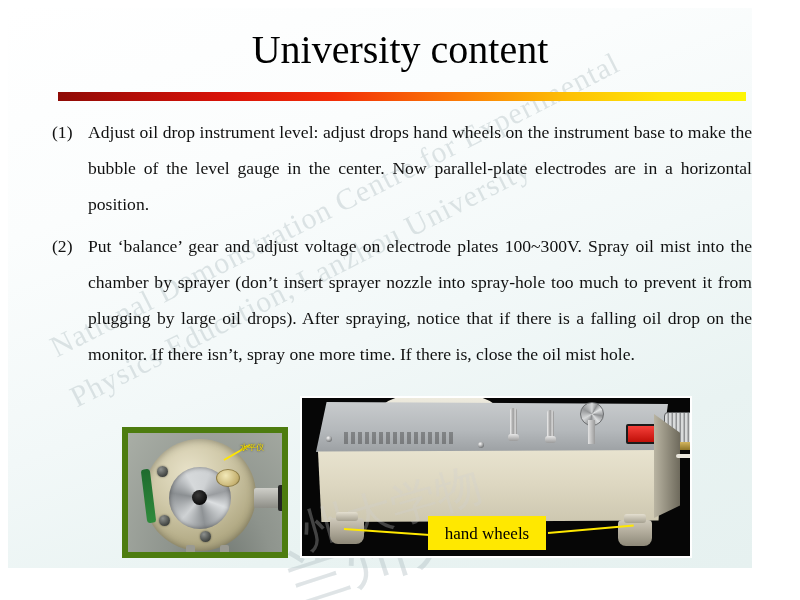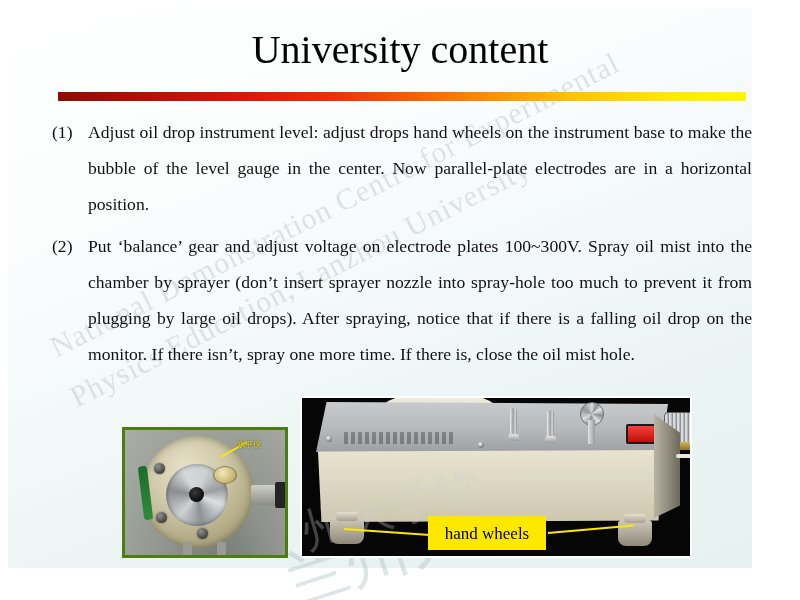--- a/index.html
+++ b/index.html
@@ -140,21 +140,21 @@
     box-sizing: border-box;
     overflow: hidden;
   }
 
   
   #photo-left {
     left: 122px;
     top: 427px;
     width: 166px;
     height: 131px;
-    border: 3px solid #4d7c0f;
+    border: 6px solid #4d7c0f;
     background: #9aa19b;
   }
   #photo-left .scene {
     position: absolute;
     inset: 0;
     background:
       radial-gradient(ellipse at 60% 120%, #6f7670 0%, #8e948d 40%, #a9aea6 100%);
   }
   
   #photo-left .disc {

